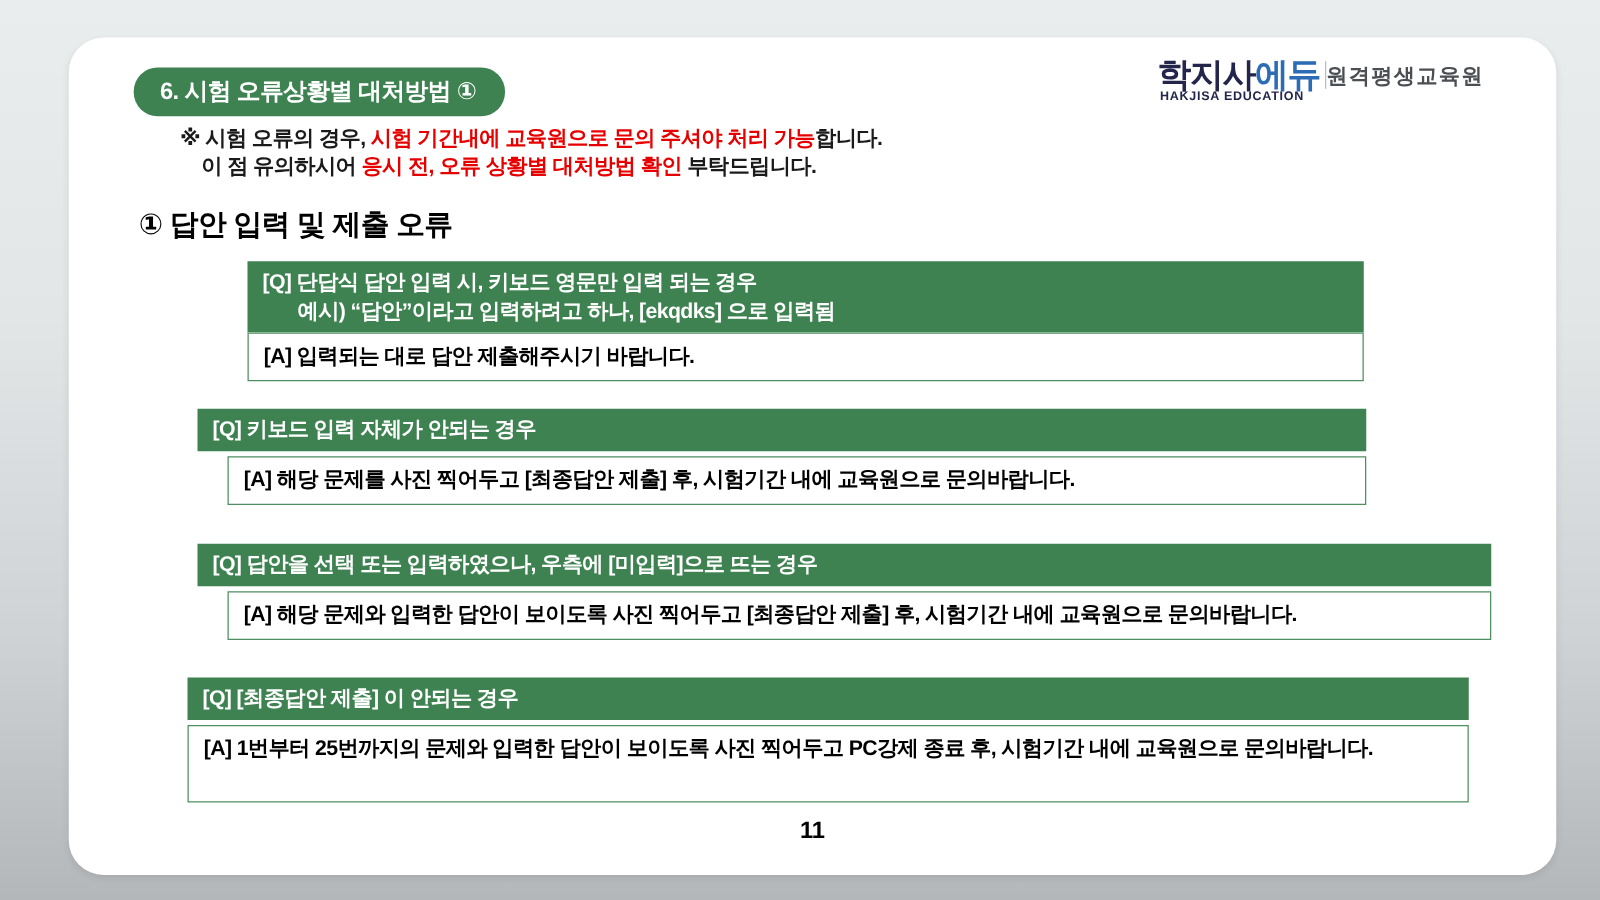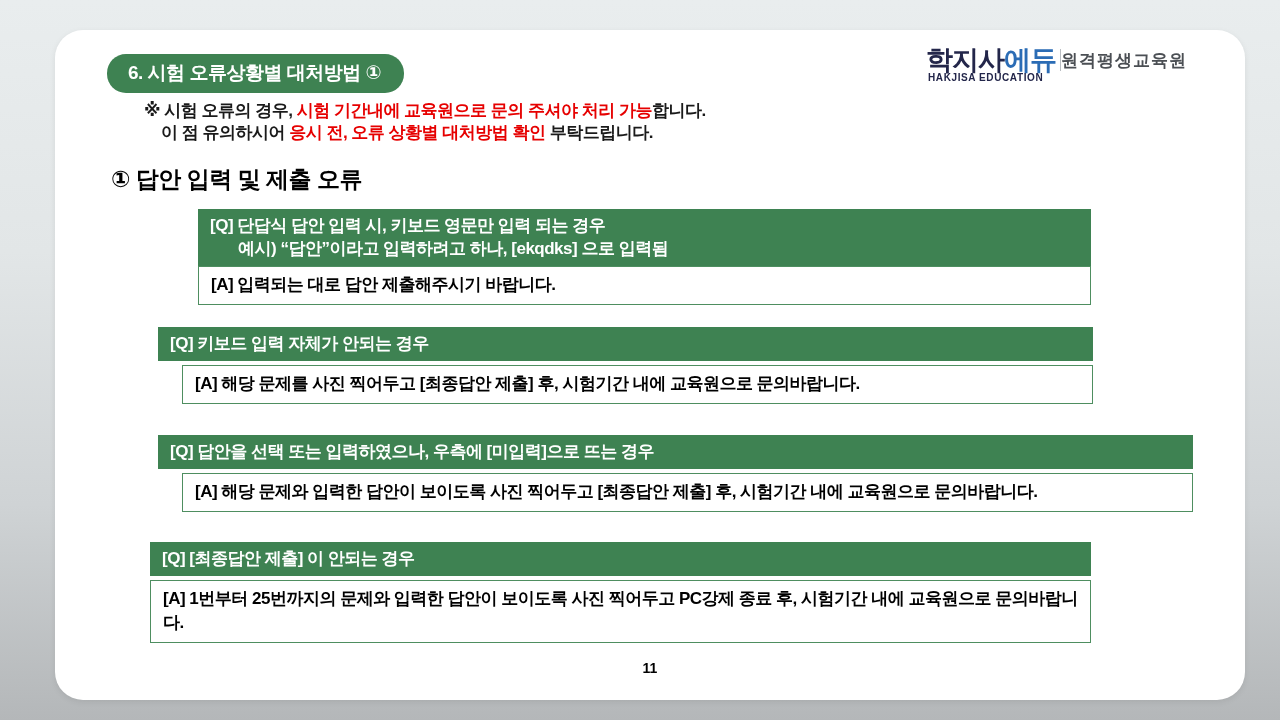--- a/index.html
+++ b/index.html
@@ -98,31 +98,31 @@
     font-weight: bold;
     font-size: 17px;
     line-height: 24px;
     padding: 6px 12px 7px 12px;
     letter-spacing: -0.5px;
   }
   .gap { margin-top: 4px; }
   #qa-0 { left: 95px;  top: 179px; width: 941px; padding-left: 48px; }
   #qa-1 { left: 103px; top: 297px; width: 935px; }
   #qa-2 { left: 103px; top: 405px; width: 1035px; }
-  #qa-3 { left: 95px;  top: 512px; width: 941px; }
+  #qa-3 { left: 95px;  top: 512px; width: 1025px; }
   #qa-0 .a-body { border-top: 1px solid #4e8e60; min-height: 38px; }
   #qa-1 .a-body, #qa-2 .a-body { min-height: 36px; margin-left: 24px; }
   #qa-3 .a-body { min-height: 62px; }
   
   .page-number {
     position: absolute;
     left: 0; right: 0;
     bottom: 24px;
     text-align: center;
-    font-size: 14px;
+    font-size: 19px;
     font-weight: bold;
     color: #000000;
   }
 </style>
 </head>
 <body>
 
 <div class="card">
 
   <div class="logo">

